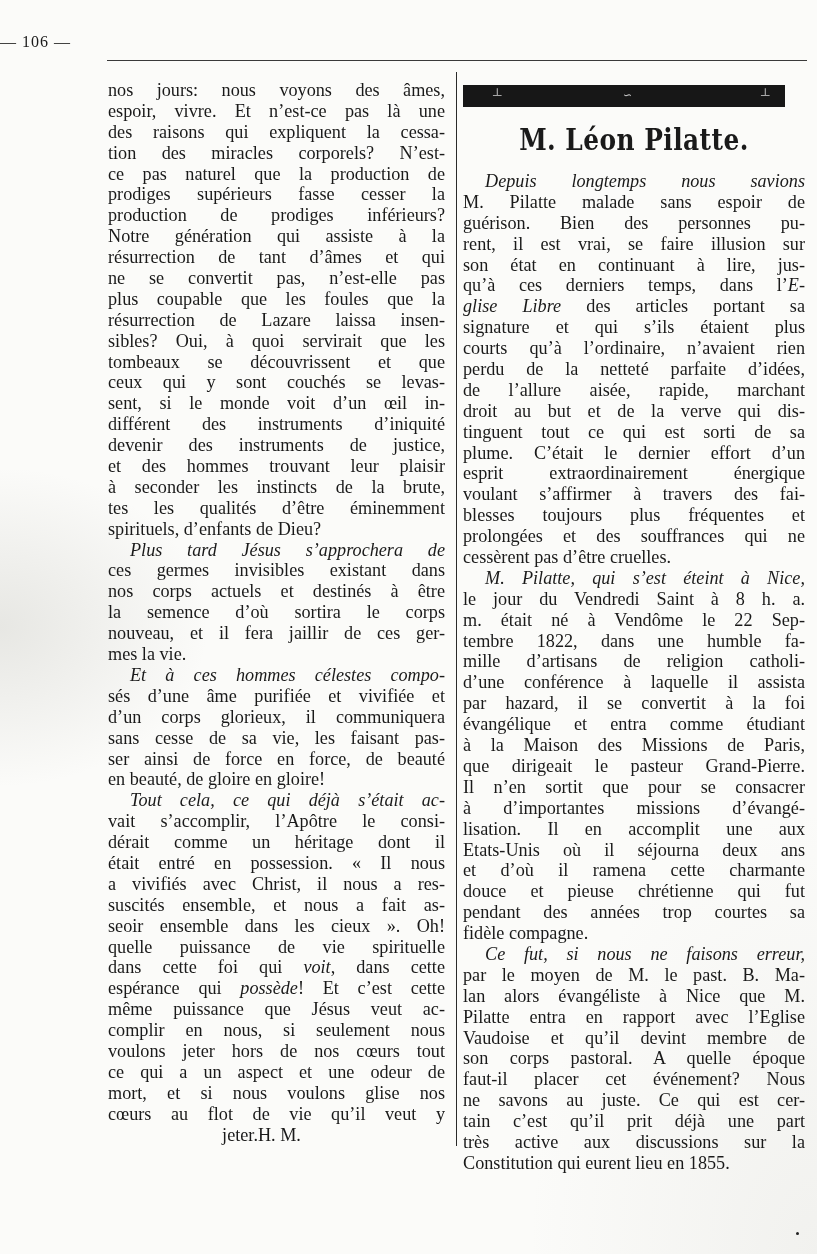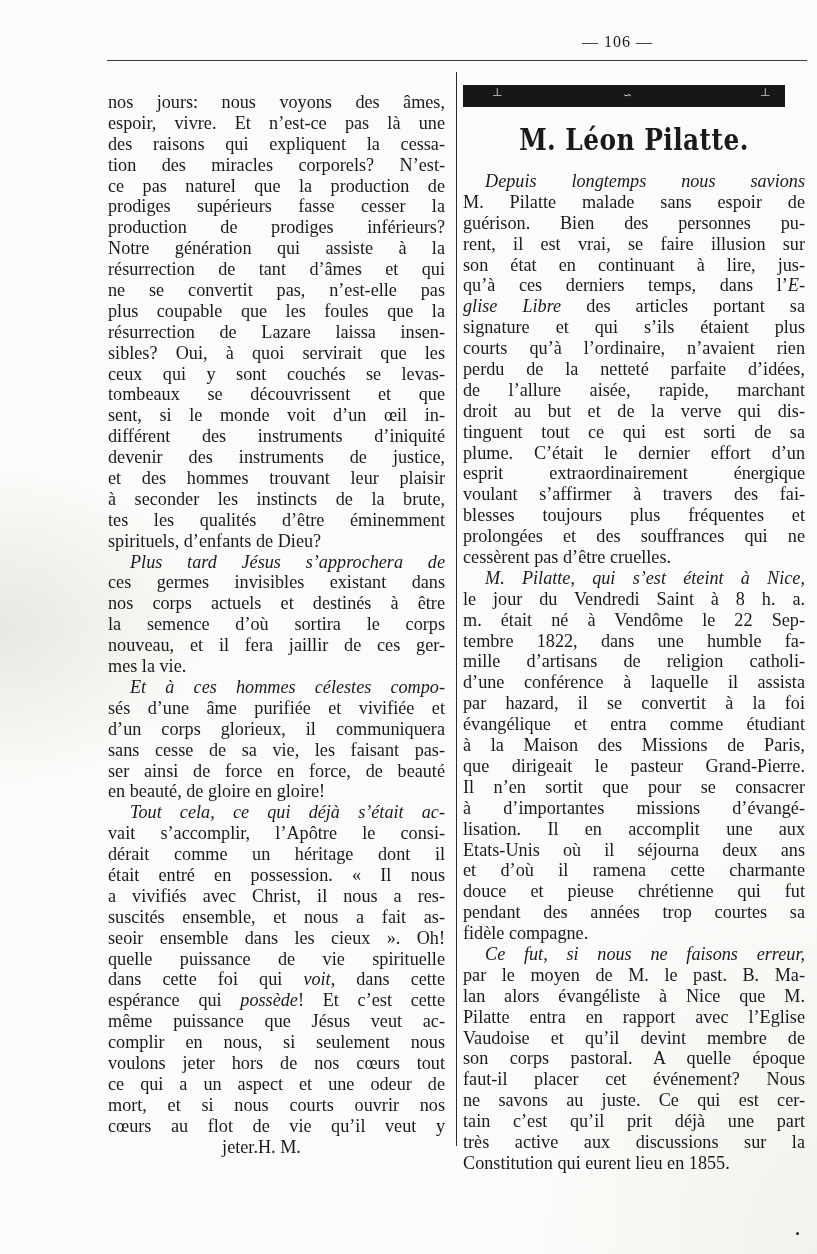--- a/index.html
+++ b/index.html
@@ -11,37 +11,37 @@
       color: #1a1a1a;
     }
     .grain {
       position: absolute; inset: 0; pointer-events: none;
       background:
         radial-gradient(ellipse at 0% 50%, rgba(160,160,150,0.22) 0%, rgba(255,255,255,0) 18%),
         radial-gradient(ellipse at 100% 100%, rgba(170,170,160,0.12) 0%, rgba(255,255,255,0) 25%);
     }
     .page-number {
       position: absolute; top: 33px; left: 0; width: 653px;
-      text-align: right; font-size: 16px; letter-spacing: 1px;
+      text-align: left; font-size: 16px; letter-spacing: 1px;
     }
     .rule-top {
       position: absolute; top: 60px; left: 107px; width: 700px; height: 1px;
       background: #3a3a3a;
     }
     .col-divider {
       position: absolute; top: 72px; left: 456px; width: 1.2px; height: 1074px;
       background: #2a2a2a;
     }
     .column {
       position: absolute; top: 80px;
       font-size: 18.2px; line-height: 20.9px;
       text-align: justify;
       font-stretch: condensed;
     }
-    .col-left { left: 108px; width: 337px; margin-top: 12px; }
+    .col-left { left: 108px; width: 337px; }
     .col-right { left: 463px; width: 342px; }
     .column .line {
       display: block; white-space: nowrap;
       text-align-last: justify; text-align: justify;
       height: 20.9px;
     }
     .column .line.last { text-align-last: left; }
     .column .line.indent { padding-left: 22px; font-style: italic; }
     .signature-line { display: flex; justify-content: center; height: 20.9px; padding-right: 30px; }
     .banner {
@@ -78,22 +78,22 @@
     <span class="line">tion des miracles corporels? N’est-</span>
     <span class="line">ce pas naturel que la production de</span>
     <span class="line">prodiges supérieurs fasse cesser la</span>
     <span class="line">production de prodiges inférieurs?</span>
     <span class="line">Notre génération qui assiste à la</span>
     <span class="line">résurrection de tant d’âmes et qui</span>
     <span class="line">ne se convertit pas, n’est-elle pas</span>
     <span class="line">plus coupable que les foules que la</span>
     <span class="line">résurrection de Lazare laissa insen-</span>
     <span class="line">sibles? Oui, à quoi servirait que les</span>
+    <span class="line">tombeaux se découvrissent et que</span>
     <span class="line">ceux qui y sont couchés se levas-</span>
-    <span class="line">tombeaux se découvrissent et que</span>
     <span class="line">sent, si le monde voit d’un œil in-</span>
     <span class="line">différent des instruments d’iniquité</span>
     <span class="line">devenir des instruments de justice,</span>
     <span class="line">et des hommes trouvant leur plaisir</span>
     <span class="line">à seconder les instincts de la brute,</span>
     <span class="line">tes les qualités d’être éminemment</span>
     <span class="line last">spirituels, d’enfants de Dieu?</span>
     <span class="line indent">Plus tard Jésus s’approchera de</span>
     <span class="line">ces germes invisibles existant dans</span>
     <span class="line">nos corps actuels et destinés à être</span>
@@ -113,21 +113,21 @@
     <span class="line">a vivifiés avec Christ, il nous a res-</span>
     <span class="line">suscités ensemble, et nous a fait as-</span>
     <span class="line">seoir ensemble dans les cieux ». Oh!</span>
     <span class="line">quelle puissance de vie spirituelle</span>
     <span class="line">dans cette foi qui <i>voit</i>, dans cette</span>
     <span class="line">espérance qui <i>possède</i>! Et c’est cette</span>
     <span class="line">même puissance que Jésus veut ac-</span>
     <span class="line">complir en nous, si seulement nous</span>
     <span class="line">voulons jeter hors de nos cœurs tout</span>
     <span class="line">ce qui a un aspect et une odeur de</span>
-    <span class="line">mort, et si nous courts ouvrir nos</span>
+    <span class="line">mort, et si nous voulons glise nos</span>
     <span class="line">cœurs au flot de vie qu’il veut y</span>
     <div class="signature-line">
       <span>jeter.</span>
       <span>H. M.</span>
     </div>
   </div>
 
 <div class="column col-right" id="col-right">
   <div class="banner">
     <span class="orn" style="left:30px">┴</span>

